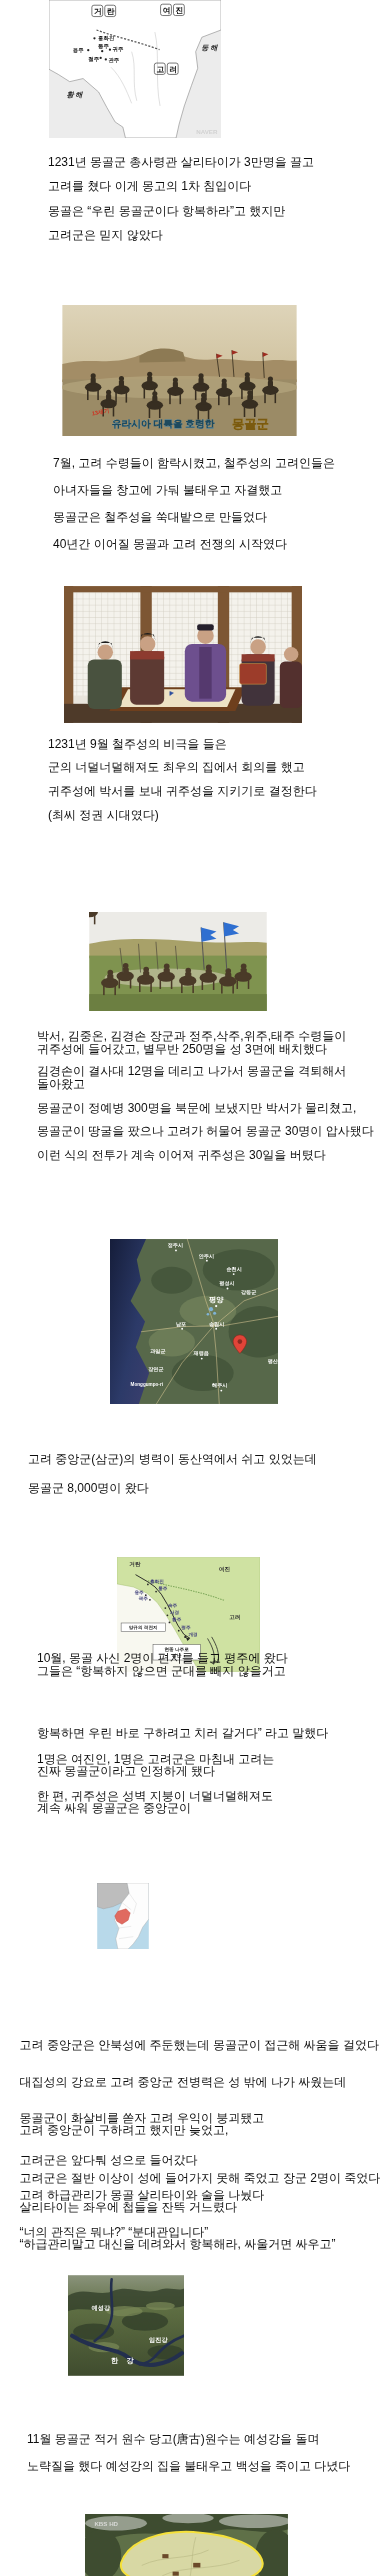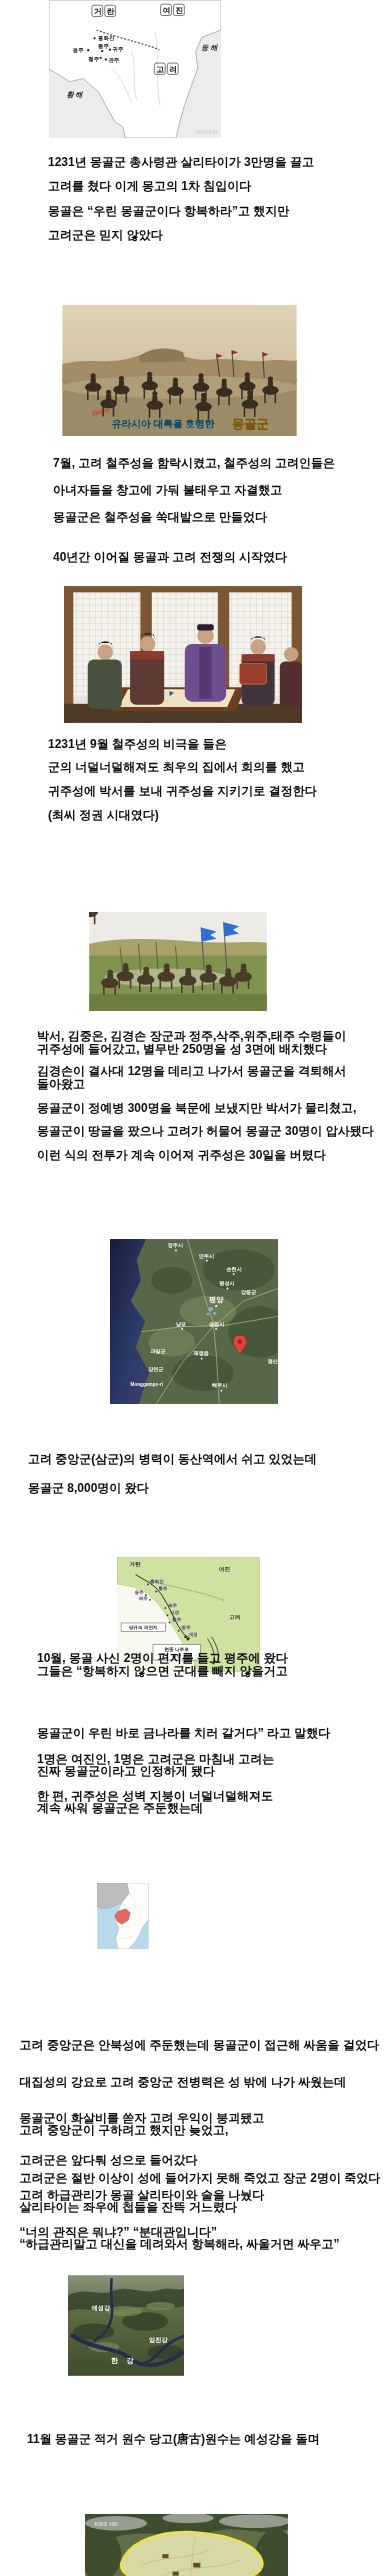--- a/index.html
+++ b/index.html
@@ -1,18 +1,18 @@
 <!DOCTYPE html>
 <html style="font-size:8.2px"><head>
 <meta charset="utf-8">
 <style>
   html,body{margin:0;padding:0;background:#ffffff;}
   #page{position:relative;width:386px;height:3810px;background:#ffffff;overflow:hidden;
         font-family:"Liberation Sans","DejaVu Sans",sans-serif;}
-  .ln{position:absolute;font-weight:700;color:#0e0e0e;white-space:nowrap;line-height:1.1;}
+  .ln{position:absolute;font-weight:400;color:#0e0e0e;white-space:nowrap;line-height:1.1;}
   .t23{font-size:12px;}
   .t20{font-size:12px;}
   .img{position:absolute;}
   .img svg{display:block;}
   svg text{font-family:"Liberation Sans","DejaVu Sans",sans-serif;}
 </style>
 </head>
 <body>
 
 <div id="page">
@@ -107,24 +107,24 @@
         <path d="M300,95 l12,4 -12,5 z"></path>
           <path d="M330,88 l12,4 -12,5 z"></path>
           <path d="M390,92 l11,4 -11,5 z"></path>
       </g>
       <text x="58" y="215" font-size="11" font-weight="bold" fill="#cc3322" transform="rotate(-10 58 215)">13세기</text>
       <text x="96" y="238" font-size="19" font-weight="bold" fill="#bfe6f5" stroke="#1e4a5e" stroke-width="0.7">유라시아 대륙을 호령한</text>
       <text x="330" y="240" font-size="24" font-weight="bold" fill="#f2c94e" stroke="#7a5a10" stroke-width="0.8">몽골군</text>
     </svg>
   </div>
 
-  <div class="ln t23" style="left:53px;top:457px">7월, 고려 철주성을 함락시켰고, 철주성의 고려인들은</div>
+  <div class="ln t23" style="left:53px;top:457px">7월, 고려 수령들이 함락시켰고, 철주성의 고려인들은</div>
   <div class="ln t23" style="left:53px;top:484px">아녀자들을 창고에 가둬 불태우고 자결했고</div>
   <div class="ln t23" style="left:53px;top:511px">몽골군은 철주성을 쑥대밭으로 만들었다</div>
-  <div class="ln t23" style="left:53px;top:551px">40년간 이어질 몽골과 고려 전쟁의 시작였다</div>
+  <div class="ln t23" style="left:53px;top:538px">40년간 이어질 몽골과 고려 전쟁의 시작였다</div>
 
   <div class="img" style="left:64px;top:586px;width:238px;height:137px">
     <svg width="238" height="137" viewBox="0 0 461 265">
       <defs>
         <pattern id="lat" width="12" height="12" patternUnits="userSpaceOnUse">
           <rect width="12" height="12" fill="#f4f2ec"></rect>
           <path d="M0,0 H12 M0,0 V12" stroke="#cfccc0" stroke-width="1.5" fill="none"></path>
         </pattern>
       </defs>
       <rect width="461" height="265" fill="#e9e5dc"></rect>
@@ -335,25 +335,25 @@
         <path d="M176,158 C186,175 192,190 188,208"></path>
           <path d="M184,155 C194,172 200,187 196,205"></path>
         <path d="M188,208 l-6,-4 m6,4 l1,-7"></path>
           <path d="M196,205 l-6,-4 m6,4 l1,-7"></path>
       </g>
     </svg>
   </div>
 
   <div class="ln t20" style="left:37px;top:1652px">10월, 몽골 사신 2명이 편지를 들고 평주에 왔다</div>
   <div class="ln t20" style="left:37px;top:1665px">그들은 “항복하지 않으면 군대를 빼지 않을거고</div>
-  <div class="ln t20" style="left:37px;top:1727px">몽골군이 우린 바로 금나라를 치러 갈거다” 라고 말했다</div>
+  <div class="ln t20" style="left:37px;top:1727px">항복하면 우린 바로 구하려고 치러 갈거다” 라고 말했다</div>
   <div class="ln t20" style="left:37px;top:1753px">1명은 여진인, 1명은 고려군은 마침내 고려는</div>
   <div class="ln t20" style="left:37px;top:1765px">진짜 몽골군이라고 인정하게 됐다</div>
   <div class="ln t20" style="left:37px;top:1790px">한 편, 귀주성은 성벽 지붕이 너덜너덜해져도</div>
-  <div class="ln t20" style="left:37px;top:1802px">계속 싸워 몽골군은 주둔했는데</div>
+  <div class="ln t20" style="left:37px;top:1802px">계속 싸워 몽골군은 중앙군이</div>
 
   <div class="img" style="left:97px;top:1883px;width:52px;height:66px">
     <svg width="52" height="66" viewBox="0 0 100 128">
       <rect width="100" height="128" fill="#b8d9ea"></rect>
       <path d="M0,0 L58,0 62,20 48,38 30,46 12,50 0,46 Z" fill="#bdbdbd" stroke="#9a9a9a" stroke-width="0.8"></path>
       <path d="M58,0 L100,0 100,70 88,86 80,104 70,118 60,128 40,128 36,108 42,88 34,72 40,55 48,38 62,20 Z" fill="#fdfdfd" stroke="#a8a8a8" stroke-width="0.8"></path>
       <g stroke="#cccccc" stroke-width="0.7" fill="none">
         <path d="M62,20 L76,40 70,60 M48,38 L66,52 M40,55 L64,58 M36,88 L66,84 M42,108 L70,104"></path>
       </g>
       <path d="M40,55 L56,50 64,58 60,72 48,80 38,74 34,64 Z" fill="#e06a60" stroke="#c04a42" stroke-width="0.8"></path>
@@ -400,20 +400,21 @@
       </g>
       <g fill="#ffffff" font-weight="bold">
         <text x="46" y="68" font-size="12">예성강</text>
         <text x="158" y="130" font-size="12">임진강</text>
         <text x="84" y="172" font-size="14" letter-spacing="6">한 강</text>
       </g>
     </svg>
   </div>
 
   <div class="ln t23" style="left:27px;top:2433px">11월 몽골군 적거 원수 당고(唐古)원수는 예성강을 돌며</div>
+  <div class="ln t23" style="left:27px;top:2460px">노략질을 했다 예성강의 집을 불태우고 백성을 죽이고 다녔다</div>
 
   <div class="img" style="left:85px;top:2514px;width:203px;height:161px">
     <svg width="203" height="161" viewBox="0 0 394 313">
       <rect width="394" height="157" fill="#5f7048"></rect>
       <g fill="#3e4c30">
         <path d="M0,0 H394 V30 C340,45 300,20 250,34 C190,50 120,28 60,44 C30,52 10,40 0,46 Z"></path>
         <path d="M0,157 H394 V130 C330,118 260,140 180,132 C110,125 50,140 0,130 Z"></path>
         <ellipse cx="30" cy="80" rx="40" ry="50"></ellipse>
           <ellipse cx="370" cy="85" rx="40" ry="55"></ellipse>
       </g>

